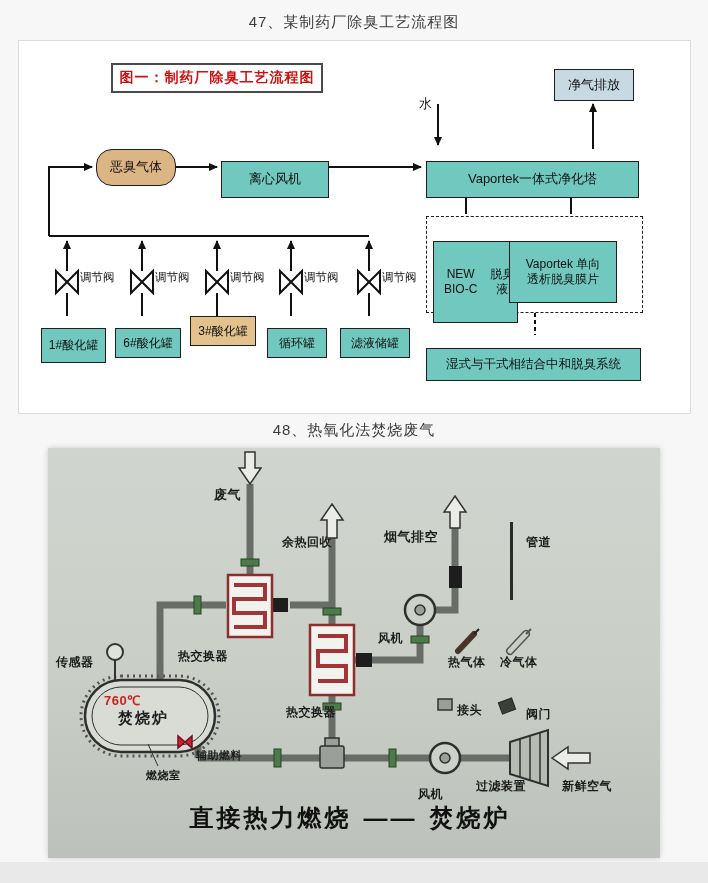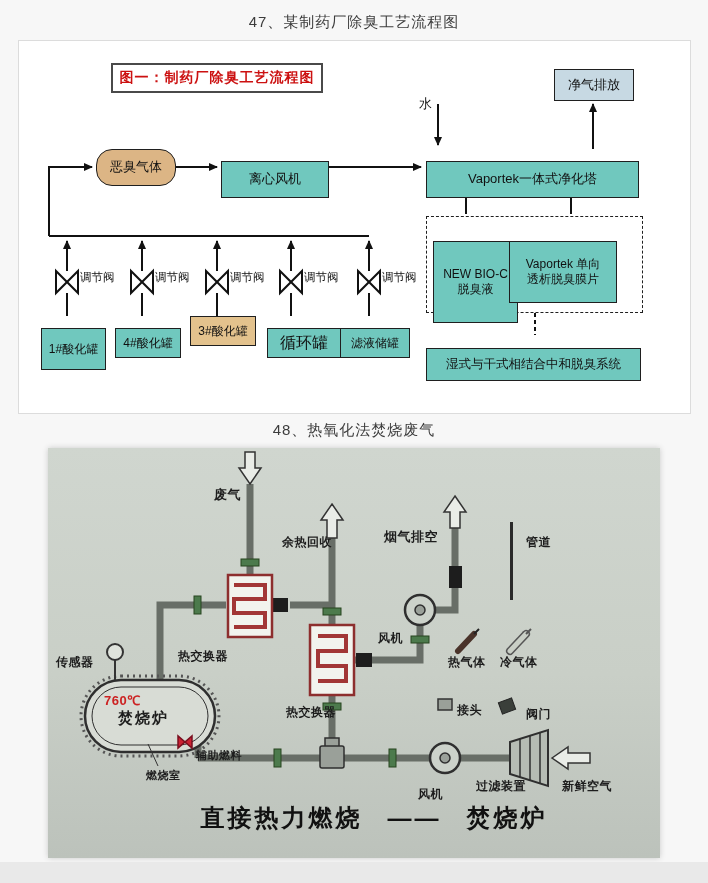--- a/index.html
+++ b/index.html
@@ -46,22 +46,22 @@
   }
   .d2 svg { position:absolute; left:0; top:0; }
   .p-label {
     position:absolute; font-size:12px; font-weight:bold; color:#1d1d1d;
     white-space:nowrap; letter-spacing:0.5px;
   }
   .p-label.big { font-size:13px; }
   .temp-label { color:#cc2222 !important; font-size:13px; }
   .incin-label { font-size:15px; letter-spacing:2px; }
   .caption {
-    position:absolute; left:76px; top:354px; width:500px;
-    display:flex; justify-content:center; align-items:center; gap:25px;
+    position:absolute; left:52px; top:354px; width:500px;
+    display:flex; justify-content:center; align-items:center; gap:12px;
     font-size:24px; font-weight:bold; color:#111; letter-spacing:3px;
   }
   .bottom-strip {
     position:absolute; left:0; top:862px; width:708px; height:21px;
     background:#e9e9e9;
   }
 </style>
 </head>
 <body>
 
@@ -118,42 +118,42 @@
     <div class="water-label" style="left:400px; top:54px">水</div>
 
     <div class="b tan" style="left:77px; top:108px; width:80px; height:37px">恶臭气体</div>
 
     <div class="b teal" style="left:202px; top:108px; width:108px; height:37px">离心风机</div>
 
     <div class="b teal" style="left:407px; top:108px; width:213px; height:37px">Vaportek一体式净化塔</div>
 
     <div class="dash-box" style="left:407px; top:175px; width:217px; height:97px"></div>
 
-    <div class="b teal small-b" style="left:414px; top:188px; width:85px; height:82px; flex-direction:column">
+    <div class="b teal small-b" style="left:414px; top:188px; width:85px; height:82px; ">
       <span>NEW BIO-C</span>
       <span>脱臭液</span>
     </div>
 
     <div class="b teal small-b" style="left:490px; top:188px; width:108px; height:62px; flex-direction:column">
       <span>Vaportek 单向</span>
       <span>透析脱臭膜片</span>
     </div>
 
     <div class="b teal" style="left:407px; top:295px; width:215px; height:33px; font-size:12.5px">湿式与干式相结合中和脱臭系统</div>
 
     <div class="valve-label" style="left:61px;  top:229px">调节阀</div>
     <div class="valve-label" style="left:136px; top:229px">调节阀</div>
     <div class="valve-label" style="left:211px; top:229px">调节阀</div>
     <div class="valve-label" style="left:285px; top:229px">调节阀</div>
     <div class="valve-label" style="left:363px; top:229px">调节阀</div>
 
-    <div class="b teal" style="left:22px;  top:275px; width:65px; height:42px; font-size:12px">1#酸化罐</div>
-    <div class="b teal" style="left:96px;  top:275px; width:66px; height:30px; font-size:12px">4#酸化罐</div>
+    <div class="b teal" style="left:22px;  top:275px; width:65px; height:35px; font-size:12px">1#酸化罐</div>
+    <div class="b teal" style="left:96px;  top:275px; width:66px; height:30px; font-size:12px">6#酸化罐</div>
     <div class="b tan2" style="left:171px; top:275px; width:66px; height:30px; font-size:12px">3#酸化罐</div>
-    <div class="b teal" style="left:248px; top:275px; width:74px; height:30px; font-size:16px">循环罐</div>
+    <div class="b teal" style="left:248px; top:275px; width:60px; height:30px; font-size:12px">循环罐</div>
     <div class="b teal" style="left:321px; top:275px; width:70px; height:30px; font-size:12px">滤液储罐</div>
   </div>
 
   <div class="sec-title" style="top:421px">48、热氧化法焚烧废气</div>
 
   <div class="d2">
 
     <svg width="612" height="410" viewBox="0 0 612 410">
 
       <g stroke="#686e67" stroke-width="7" fill="none">

